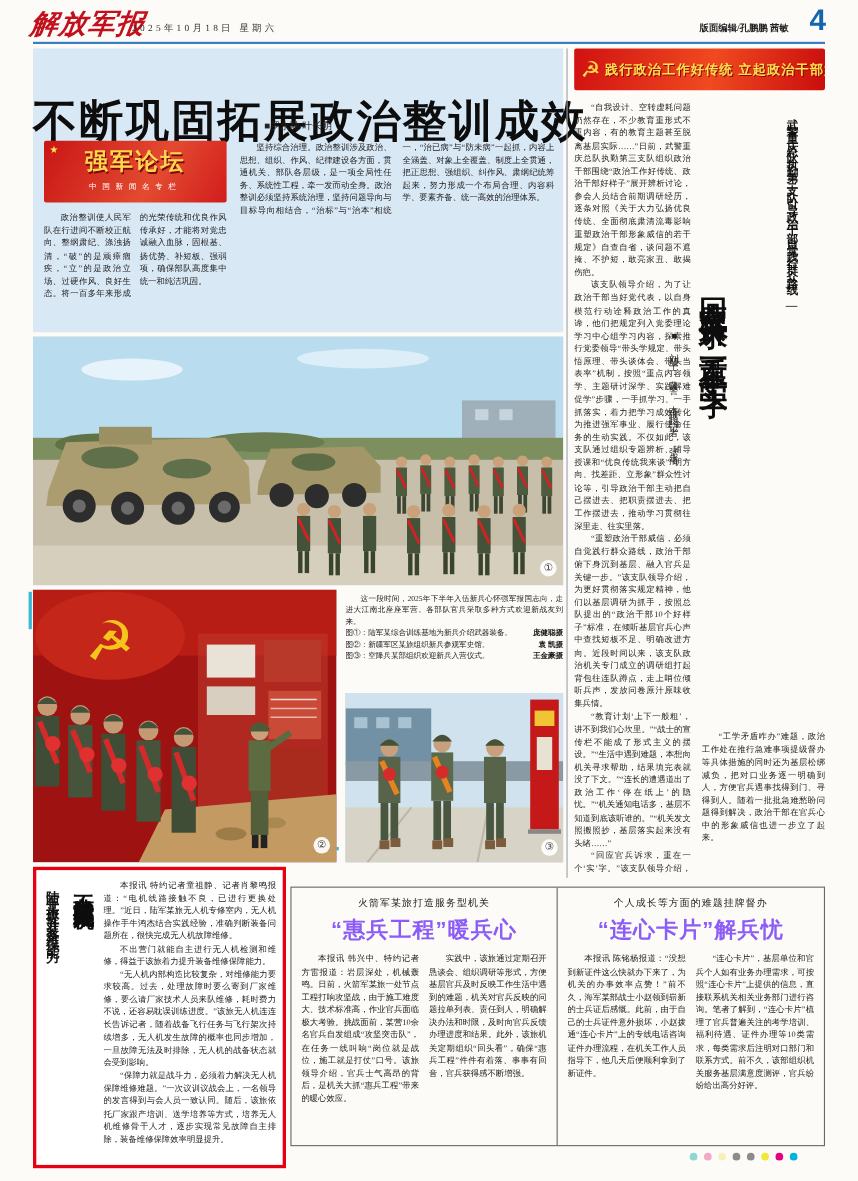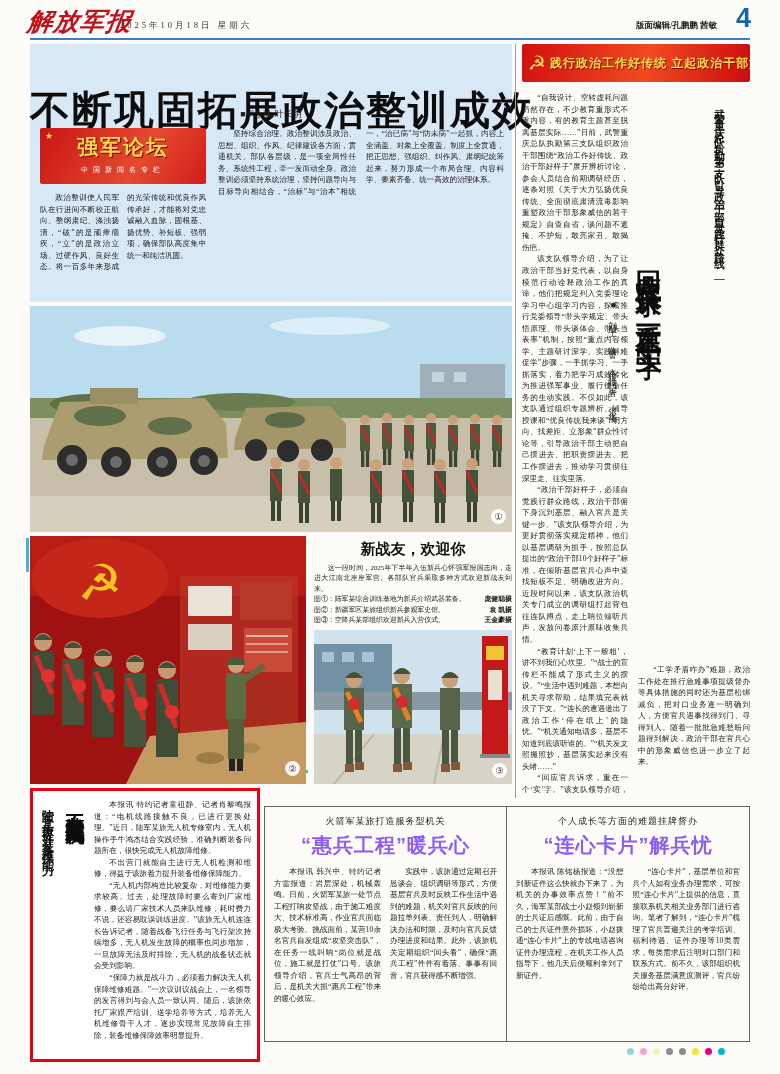--- a/index.html
+++ b/index.html
@@ -315,21 +315,20 @@
         <line x1="18" y1="24" x2="38" y2="10" stroke="#5c6b40" stroke-width="6"></line>
         <rect x="2" y="63" width="16" height="40" fill="#525f3a"></rect>
         <rect x="3" y="103" width="6" height="12" fill="#222"></rect>
           <rect x="11" y="103" width="6" height="12" fill="#222"></rect>
       </g>
     </svg>
     <div class="badge" style="right:6px;bottom:8px;">②</div>
   </figure>
 
   <div class="abs welcome">
-    <h2 class="welcome-h">新战友，欢迎你</h2>
     <p class="welcome-intro">这一段时间，2025年下半年入伍新兵心怀强军报国志向，走进大江南北座座军营。各部队官兵采取多种方式欢迎新战友到来。</p>
     <div class="cap-row">
       <span class="t">图①：陆军某综合训练基地为新兵介绍武器装备。</span>
       <span class="c">庞健聪摄</span>
     </div>
     <div class="cap-row">
       <span class="t">图②：新疆军区某旅组织新兵参观军史馆。</span>
       <span class="c">袁  凯摄</span>
     </div>
     <div class="cap-row">
@@ -393,21 +392,21 @@
 
   <div class="abs vrule" style="left:515px;top:44px;width:1px;height:754px;"></div>
 
   <div class="abs r-banner">
     <span class="emblem">☭</span>
     <span class="bt">践行政治工作好传统  立起政治干部好样子</span>
   </div>
   <div class="abs btxt r-col1">
       <p>“自我设计、空转虚耗问题仍然存在，不少教育重形式不重内容，有的教育主题甚至脱离基层实际……”日前，武警重庆总队执勤第三支队组织政治干部围绕“政治工作好传统、政治干部好样子”展开辨析讨论，参会人员结合前期调研经历，逐条对照《关于大力弘扬优良传统、全面彻底肃清流毒影响 重塑政治干部形象威信的若干规定》自查自省，谈问题不遮掩、不护短，敢亮家丑、敢揭伤疤。</p>
       <p>该支队领导介绍，为了让政治干部当好党代表，以自身模范行动诠释政治工作的真谛，他们把规定列入党委理论学习中心组学习内容，探索推行党委领导“带头学规定、带头悟原理、带头谈体会、带头当表率”机制，按照“重点内容领学、主题研讨深学、实践解难促学”步骤，一手抓学习、一手抓落实，着力把学习成效转化为推进强军事业、履行使命任务的生动实践。不仅如此，该支队通过组织专题辨析、辅导授课和“优良传统我来谈”“明方向、找差距、立形象”群众性讨论等，引导政治干部主动把自己摆进去、把职责摆进去、把工作摆进去，推动学习贯彻往深里走、往实里落。</p>
-      <p>“政治干部好样子，必须自觉践行群众路线，政治干部俯下身沉到基层、融入官兵是关键一步。”该支队领导介绍，为更好贯彻落实规定精神，他们以基层调研为抓手，按照总队提出的“政治干部10个好样子”标准，在倾听基层官兵心声中查找短板不足、明确改进方向。近段时间以来，该支队政治机关专门成立的调研组打起背包往连队蹲点，走上哨位倾听兵声，发放问卷原汁原味收集兵情。</p>
+      <p>“重塑政治干部威信，必须自觉践行群众路线，政治干部俯下身沉到基层、融入官兵是关键一步。”该支队领导介绍，为更好贯彻落实规定精神，他们以基层调研为抓手，按照总队提出的“政治干部10个好样子”标准，在倾听基层官兵心声中查找短板不足、明确改进方向。近段时间以来，该支队政治机关专门成立的调研组打起背包往连队蹲点，走上哨位倾听兵声，发放问卷原汁原味收集兵情。</p>
       <p>“教育计划‘上下一般粗’，讲不到我们心坎里。”“战士的宣传栏不能成了形式主义的摆设。”“生活中遇到难题，本想向机关寻求帮助，结果填完表就没了下文。”“连长的遭遇道出了政治工作‘停在纸上’的隐忧。”“机关通知电话多，基层不知道到底该听谁的。”“机关发文照搬照抄，基层落实起来没有头绪……”</p>
       <p>“回应官兵诉求，重在一个‘实’字。”该支队领导介绍，为了把政治工作做到官兵心坎上，他们将基层所需、官兵所盼作为工作指向，组织政治干部结合调研实情开展专题政治工作形势分析会，制订推行机关政治干部服务基层机制，对基层官兵在调研中普遍反映的思想教育、个人成长等方面的难题挂牌督办、限时解决。为了进一步提高支队政治工作水平，他们还在强军网“兵心社区”“基层直通车”专题网页中设置心理服务、法律援助、技能认证等栏目。</p>
     </div>
   <div class="abs vtext r-byline">■刘顺士  黄警  本报特约记者  张永清</div>
   <div class="abs vtext r-headline">回应官兵诉求，重在一个『实』字</div>
   <div class="abs vtext r-kicker">武警重庆总队执勤第三支队引导政治干部自觉践行群众路线——</div>
   <div class="abs btxt r-col2">
       <p>“工学矛盾咋办”难题，政治工作处在推行急难事项提级督办等具体措施的同时还为基层松绑减负，把对口业务逐一明确到人，方便官兵遇事找得到门、寻得到人。随着一批批急难愁盼问题得到解决，政治干部在官兵心中的形象威信也进一步立了起来。</p>
     </div>
 

